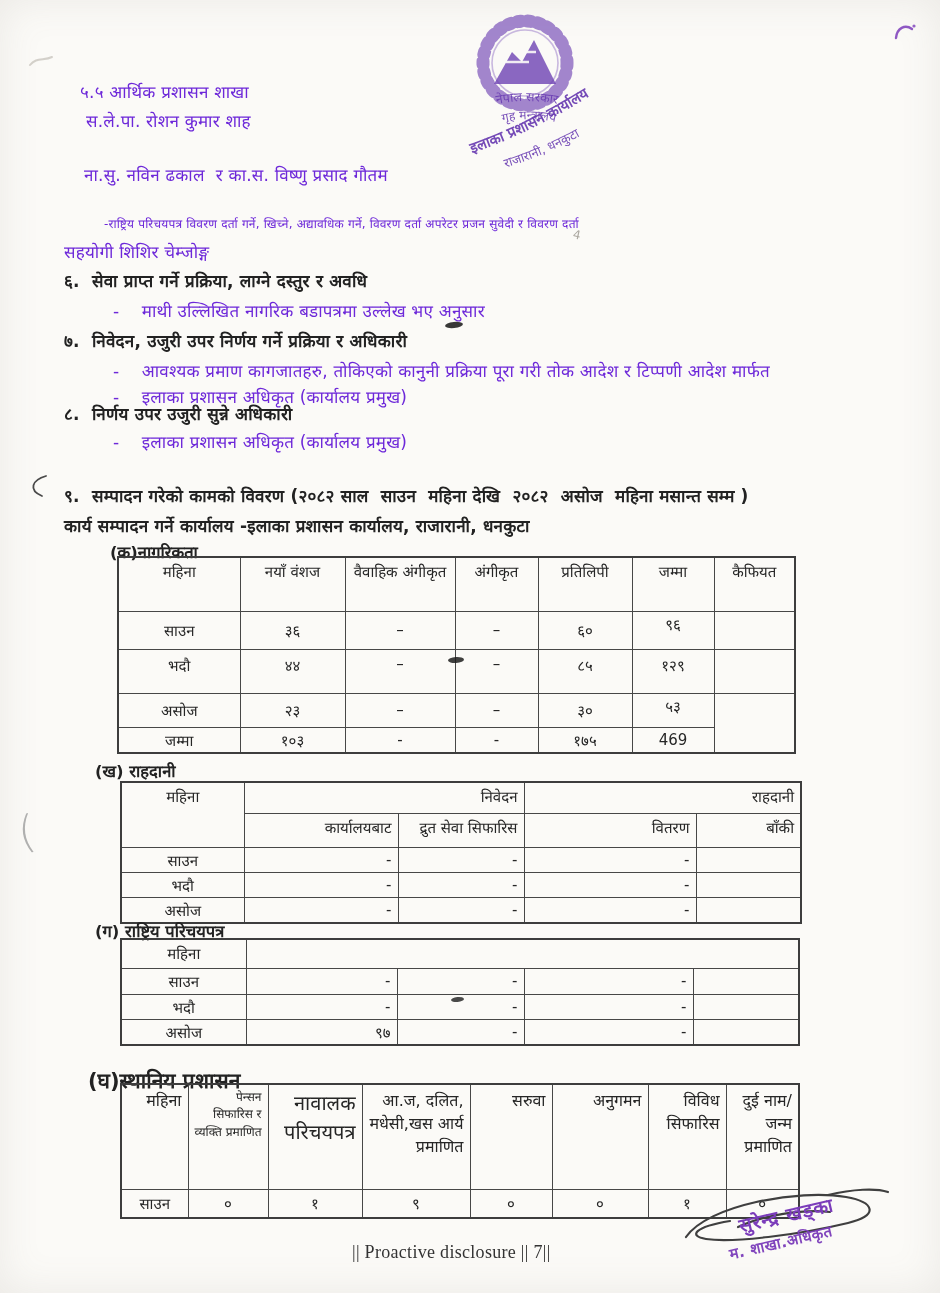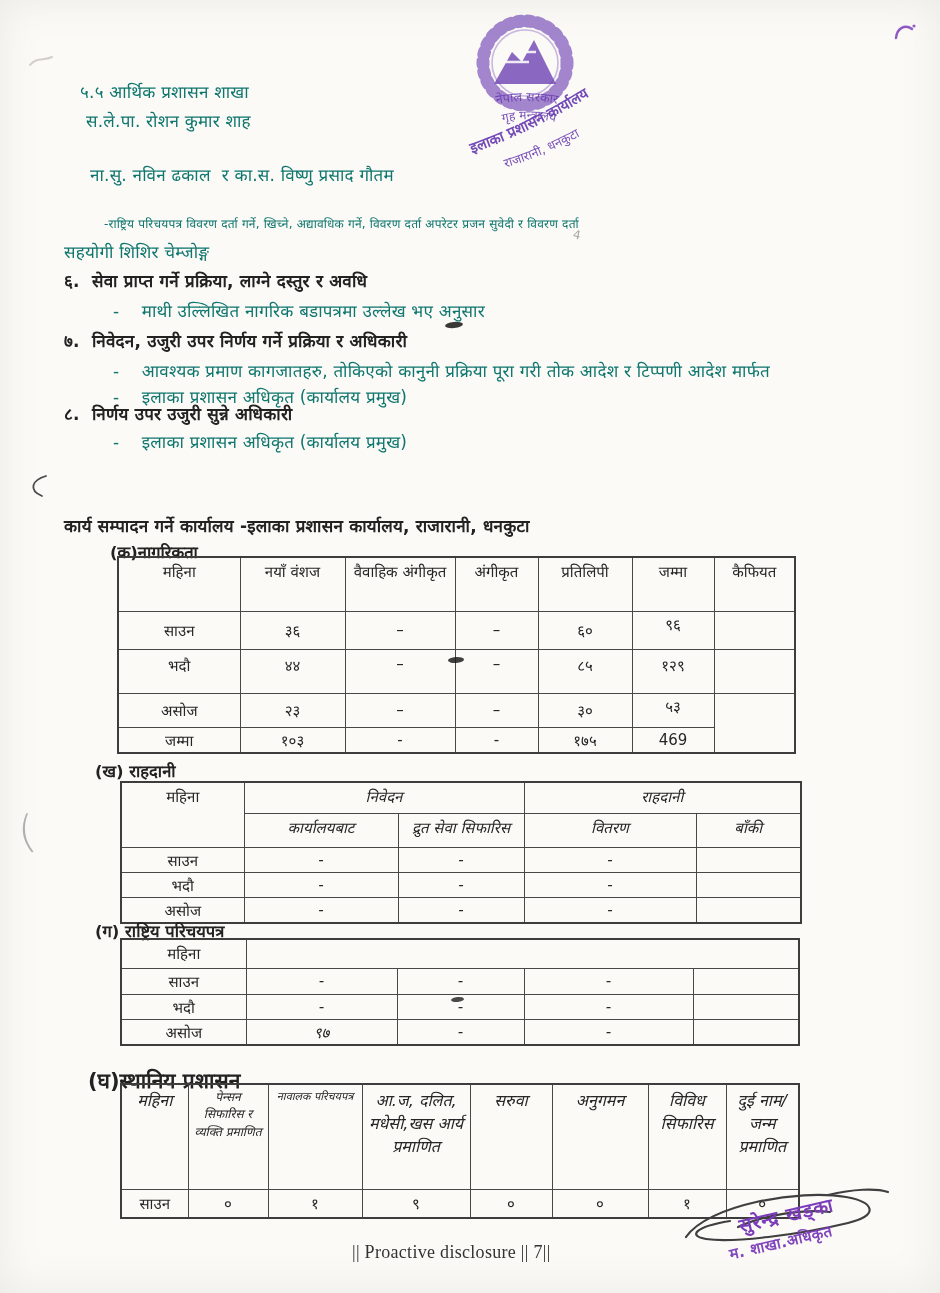--- a/index.html
+++ b/index.html
@@ -3,31 +3,31 @@
 <meta charset="utf-8">
 <style>
   html,body{margin:0;padding:0;background:#d8d8d8;}
   .page{
     position:relative;width:940px;height:1293px;margin:0 auto;
     background:#fbfaf7;overflow:hidden;
     font-family:"DejaVu Sans","Liberation Sans",sans-serif;
     color:#262626;
     box-shadow:inset 0 0 40px rgba(120,115,105,0.12);
   }
-  .ln{position:absolute;white-space:pre;font-size:17px;line-height:1.25;color:#0f766e;letter-spacing:.2px;}
+  .ln{position:absolute;white-space:pre;font-size:17px;line-height:1.25;color:#6d28d9;letter-spacing:.2px;}
   .ln.b{font-weight:700;color:#222;}
   .ttl{position:absolute;white-space:pre;font-size:16.5px;font-weight:700;color:#222;}
   table.t{position:absolute;border-collapse:collapse;table-layout:fixed;background:transparent;}
   table.t th,table.t td{
     border:1.4px solid #474747;font-size:15px;color:#262626;font-weight:400;
     padding:2px 6px;vertical-align:middle;overflow:hidden;white-space:pre-line;
   }
   table.t{border:2px solid #3d3d3d;}
   .tc{text-align:center;}
-  .tl{text-align:center;font-style:italic;}
+  .tl{text-align:right;}
   .vt{vertical-align:top !important;padding-top:4px !important;line-height:1.45;}
   .footer{
     position:absolute;font-family:"Liberation Serif","DejaVu Serif",serif;
     font-size:18px;color:#333;letter-spacing:.3px;
   }
   .sig-stamp{
     position:absolute;transform:rotate(-13deg);transform-origin:left top;
     font-weight:700;line-height:1.1;
   }
   .sig-stamp .l1{font-size:19px;letter-spacing:1px;}
@@ -64,30 +64,31 @@
     <text font-size="14.5" fill="#6a3db2" opacity="0.92" font-weight="bold">
       <textPath href="#arc3" startOffset="50%" text-anchor="middle">इलाका प्रशासन कार्यालय</textPath>
     </text>
     <text font-size="12.5" fill="#6a3db2" opacity="0.9">
       <textPath href="#arc4" startOffset="50%" text-anchor="middle">राजारानी, धनकुटा</textPath>
     </text>
   </svg>
 
   <div class="ln" style="left:80px;top:82px">५.५ आर्थिक प्रशासन शाखा</div>
   <div class="ln" style="left:86px;top:111px">स.ले.पा. रोशन कुमार शाह</div>
-  <div class="ln" style="left:90px;top:165px">ना.सु. नविन ढकाल  र का.स. विष्णु प्रसाद गौतम</div>
+  <div class="ln" style="left:84px;top:165px">ना.सु. नविन ढकाल  र का.स. विष्णु प्रसाद गौतम</div>
   <div class="ln" style="left:104px;top:217px;font-size:12px">-राष्ट्रिय परिचयपत्र विवरण दर्ता गर्ने, खिच्ने, अद्यावधिक गर्ने, विवरण दर्ता अपरेटर प्रजन सुवेदी र विवरण दर्ता</div>
   <div class="ln" style="left:64px;top:242px">सहयोगी शिशिर चेम्जोङ्ग</div>
   <div class="ln b" style="left:64px;top:271px">६.  सेवा प्राप्त गर्ने प्रक्रिया, लाग्ने दस्तुर र अवधि</div>
   <div class="ln" style="left:113px;top:301px">-    माथी उल्लिखित नागरिक बडापत्रमा उल्लेख भए अनुसार</div>
   <div class="ln b" style="left:64px;top:331px">७.  निवेदन, उजुरी उपर निर्णय गर्ने प्रक्रिया र अधिकारी</div>
   <div class="ln" style="left:113px;top:361px">-    आवश्यक प्रमाण कागजातहरु, तोकिएको कानुनी प्रक्रिया पूरा गरी तोक आदेश र टिप्पणी आदेश मार्फत</div>
   <div class="ln" style="left:113px;top:387px">-    इलाका प्रशासन अधिकृत (कार्यालय प्रमुख)</div>
   <div class="ln b" style="left:64px;top:404px">८.  निर्णय उपर उजुरी सुन्ने अधिकारी</div>
   <div class="ln" style="left:113px;top:432px">-    इलाका प्रशासन अधिकृत (कार्यालय प्रमुख)</div>
+  <div class="ln b" style="left:64px;top:486px">९.  सम्पादन गरेको कामको विवरण (२०८२ साल  साउन  महिना देखि  २०८२  असोज  महिना मसान्त सम्म )</div>
   <div class="ln b" style="left:64px;top:516px">कार्य सम्पादन गर्ने कार्यालय -इलाका प्रशासन कार्यालय, राजारानी, धनकुटा</div>
 
   <div class="ttl" style="left:110px;top:540px">(क)नागरिकता</div>
   <table class="t" style="left:117px;top:556px;width:677px">
     <colgroup>
         <col style="width:122px">
         <col style="width:105px">
         <col style="width:110px">
         <col style="width:83px">
         <col style="width:94px">
@@ -234,21 +235,21 @@
         <col style="width:108px">
         <col style="width:82px">
         <col style="width:96px">
         <col style="width:78px">
         <col style="width:73px">
       </colgroup>
     <tbody>
         <tr style="height:105px">
       <th class="tl vt" style="font-size:16px">महिना</th>
       <th class="tl vt" style="font-size:12px">पेन्सन सिफारिस र व्यक्ति प्रमाणित</th>
-      <th class="tl vt" style="font-size:11px">नावालक परिचयपत्र</th>
+      <th class="tl vt" style="font-size:20px">नावालक परिचयपत्र</th>
       <th class="tl vt" style="font-size:16px">आ.ज, दलित, मधेसी,खस आर्य प्रमाणित</th>
       <th class="tl vt" style="font-size:16px">सरुवा</th>
       <th class="tl vt" style="font-size:16px">अनुगमन</th>
       <th class="tl vt" style="font-size:16px">विविध सिफारिस</th>
       <th class="tl vt" style="font-size:16px">दुई नाम/जन्म प्रमाणित</th>
     </tr>
     <tr style="height:29px">
       <td class="tc">साउन</td>
       <td class="tc">०</td>
       <td class="tc">१</td>

